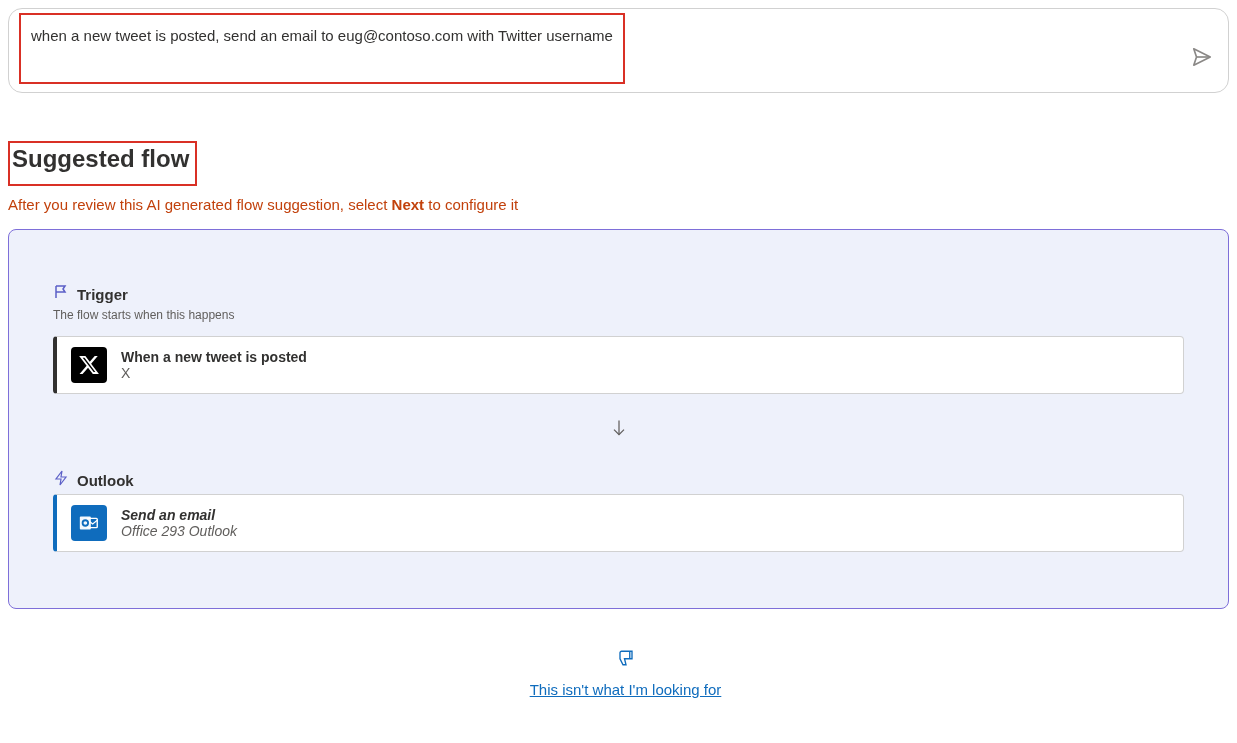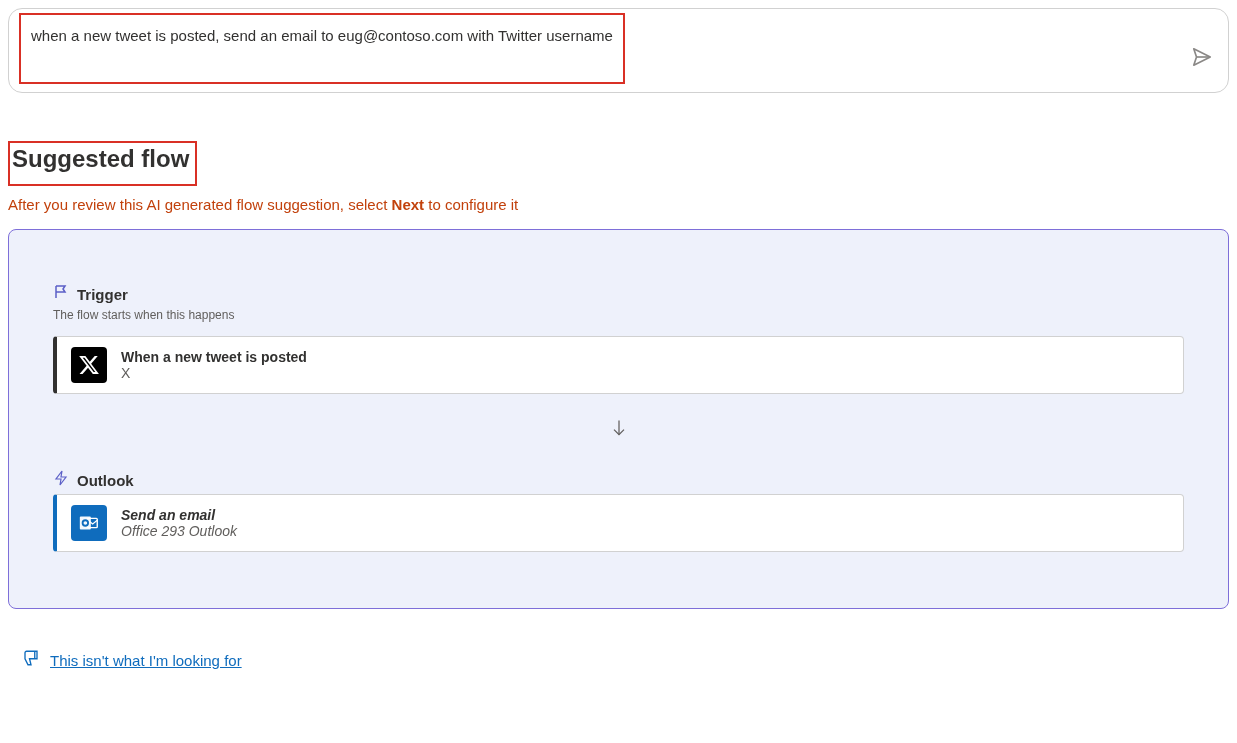--- a/index.html
+++ b/index.html
@@ -152,20 +152,21 @@
     }
     .arrow-down svg {
       width: 20px;
       height: 20px;
     }
     .feedback-row {
       display: flex;
       align-items: center;
       gap: 10px;
       padding-left: 14px;
+      flex-direction: column;
     }
     .thumbs-down svg {
       width: 18px;
       height: 18px;
     }
     .feedback-link {
       color: #0f6cbd;
       font-size: 15px;
       text-decoration: underline;
       cursor: pointer;

